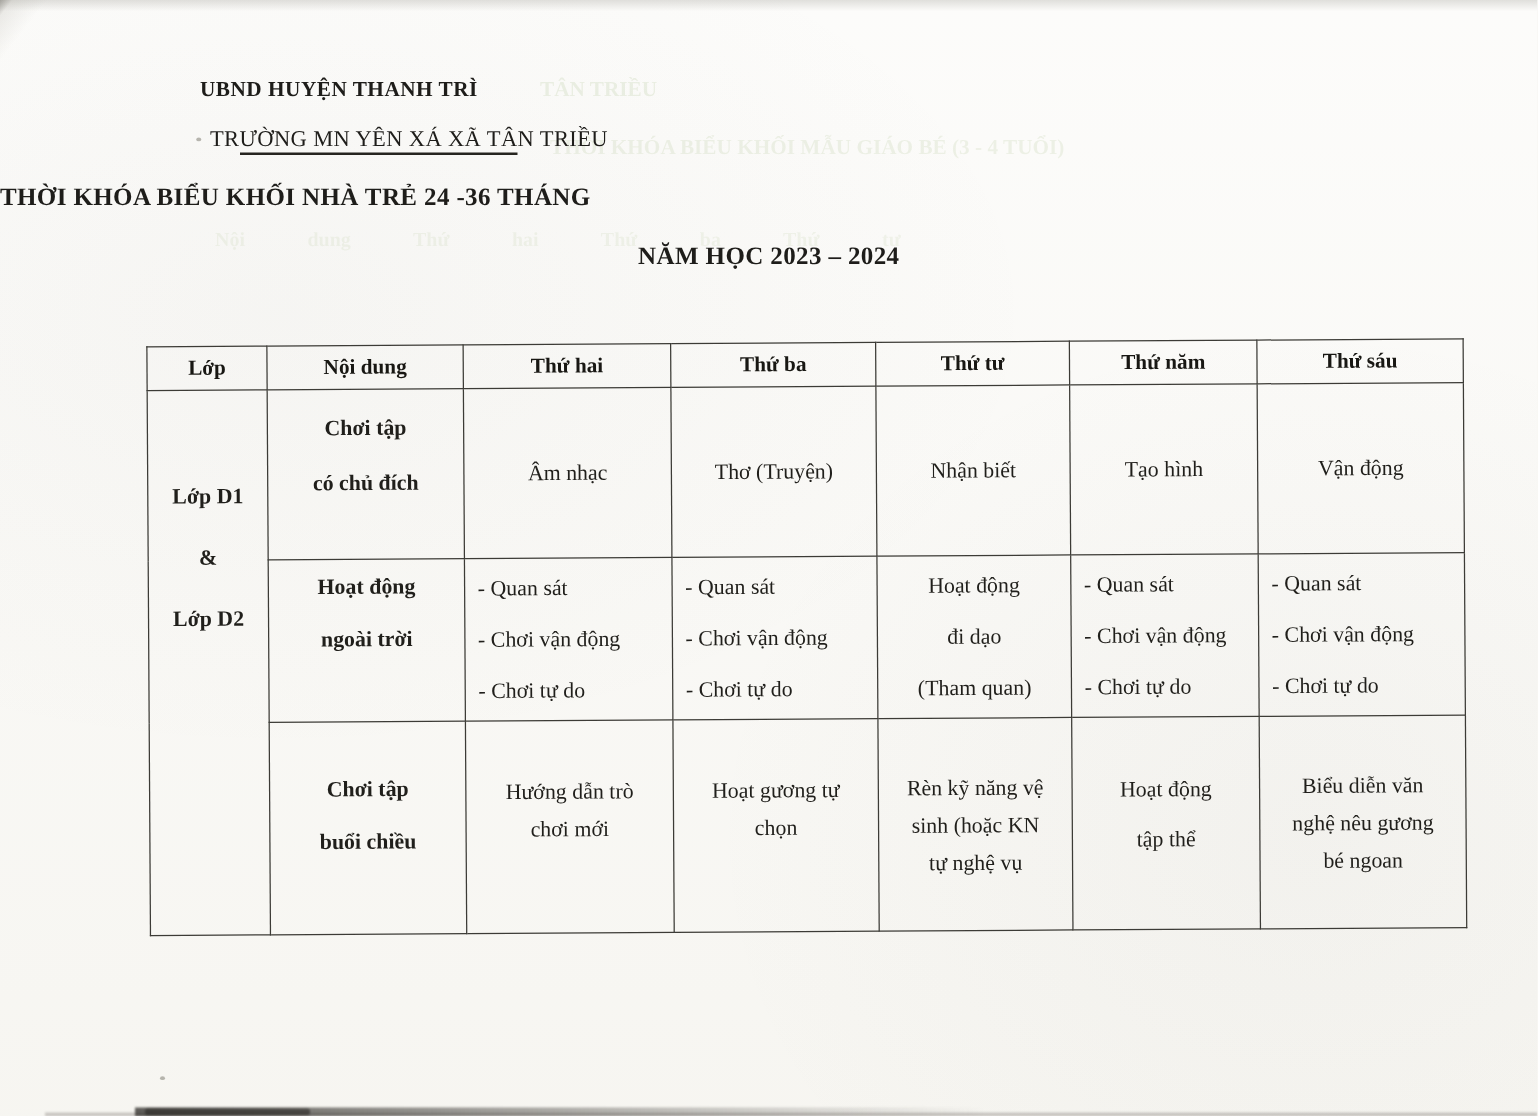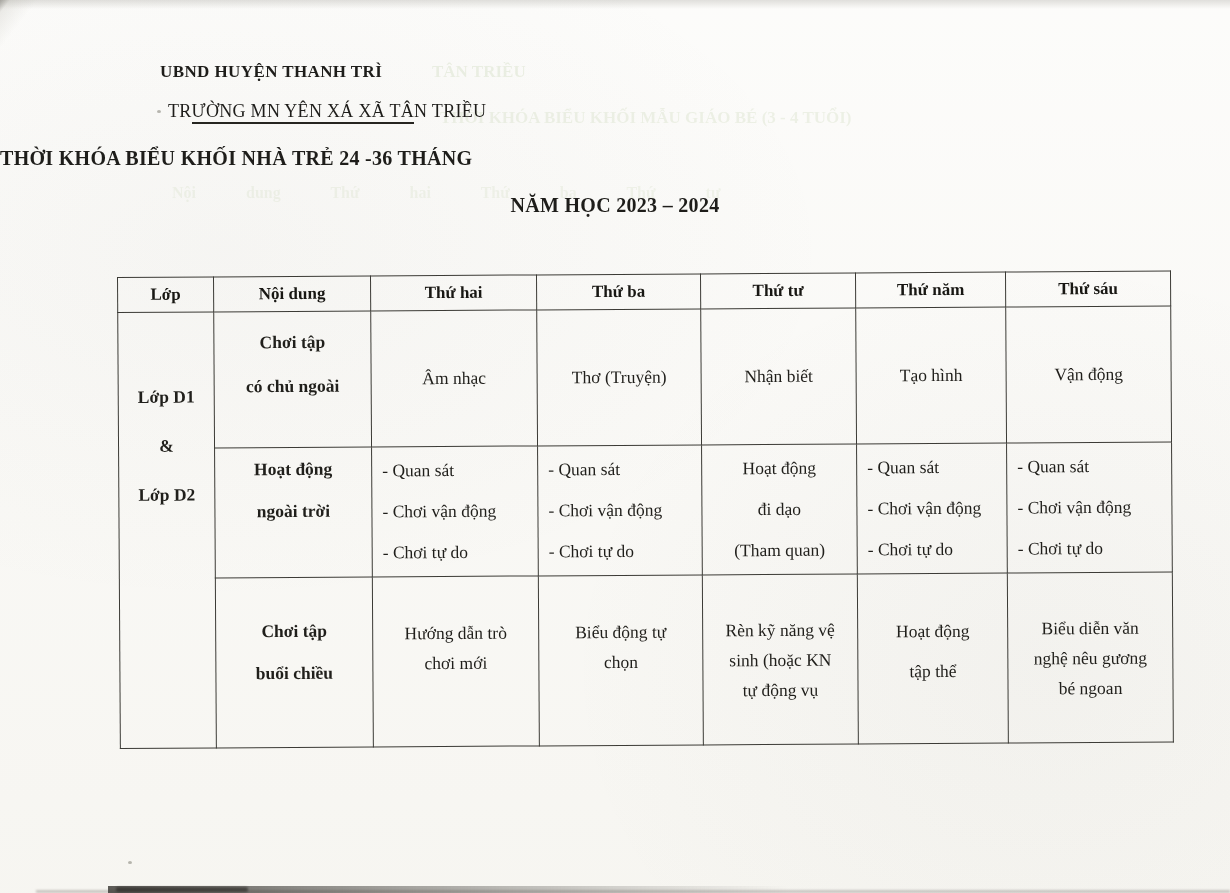--- a/index.html
+++ b/index.html
@@ -145,21 +145,21 @@
     </tr>
 
     <tr class="r1">
       <td class="classcell" rowspan="3">
         <div>Lớp D1</div>
         <div>&amp;</div>
         <div>Lớp D2</div>
       </td>
       <td class="act">
         <div>Chơi tập</div>
-        <div>có chủ ngoài</div>
+        <div>có chủ đích</div>
       </td>
       <td class="day">
             <div class="lines">
               <div>Âm nhạc</div>
             </div>
           </td>
       <td class="day">
             <div class="lines">
               <div>Thơ (Truyện)</div>
             </div>
@@ -229,29 +229,29 @@
         <div>buổi chiều</div>
       </td>
       <td class="day g30 up14">
             <div class="lines">
         <div>Hướng dẫn trò</div>
         <div>chơi mới</div>
       </div>
           </td>
       <td class="day g30 up14">
             <div class="lines">
-        <div>Biểu động tự</div>
+        <div>Hoạt gương tự</div>
         <div>chọn</div>
       </div>
           </td>
       <td class="day g30">
             <div class="lines">
         <div>Rèn kỹ năng vệ</div>
         <div>sinh (hoặc KN</div>
-        <div>tự động vụ</div>
+        <div>tự nghệ vụ</div>
       </div>
           </td>
       <td class="day g40 up8">
             <div class="lines">
         <div>Hoạt động</div>
         <div>tập thể</div>
       </div>
           </td>
       <td class="day g30">
             <div class="lines">

